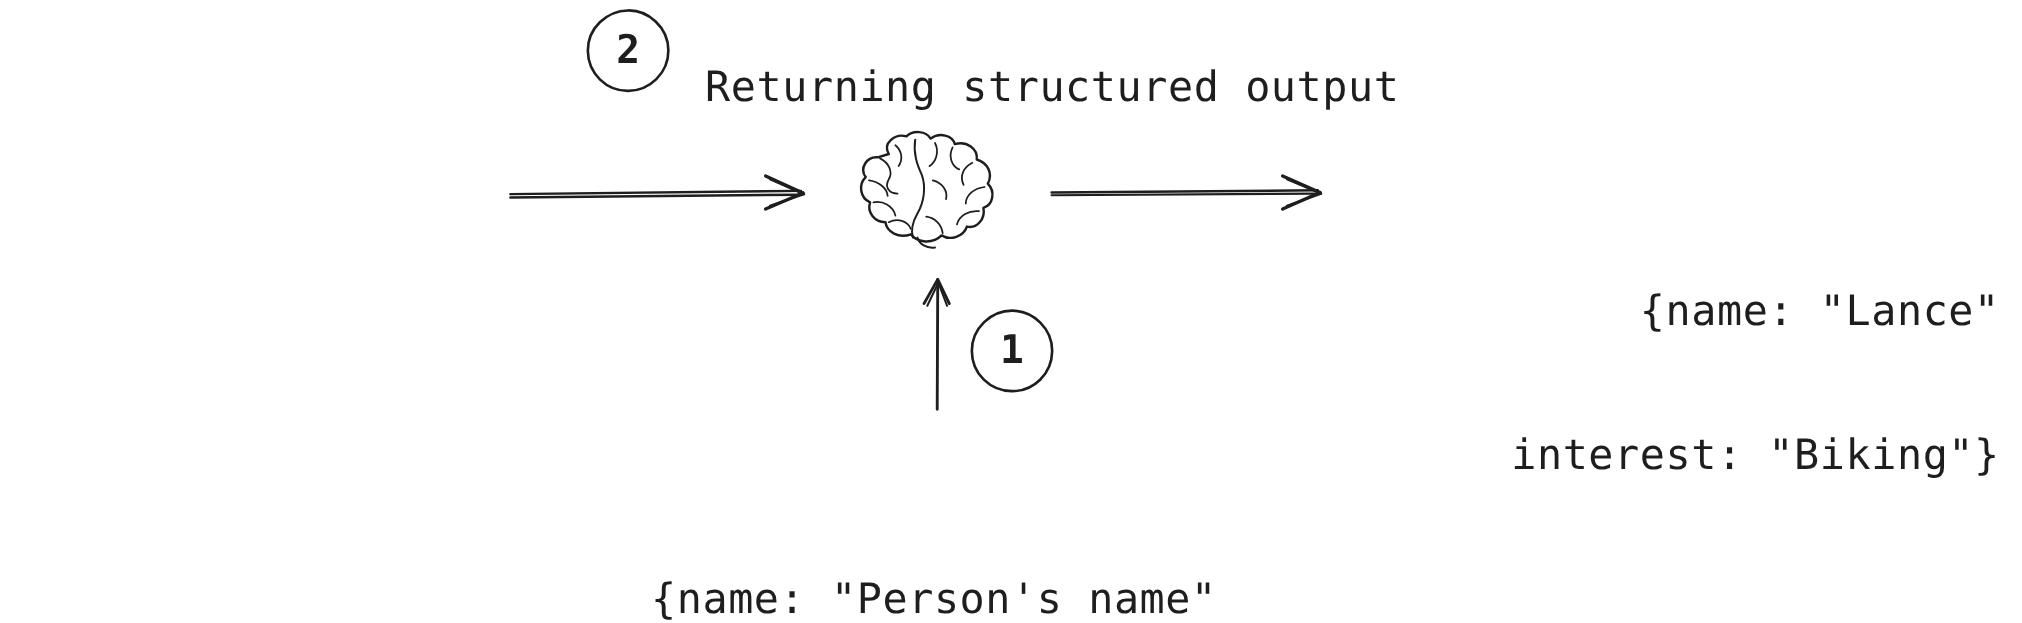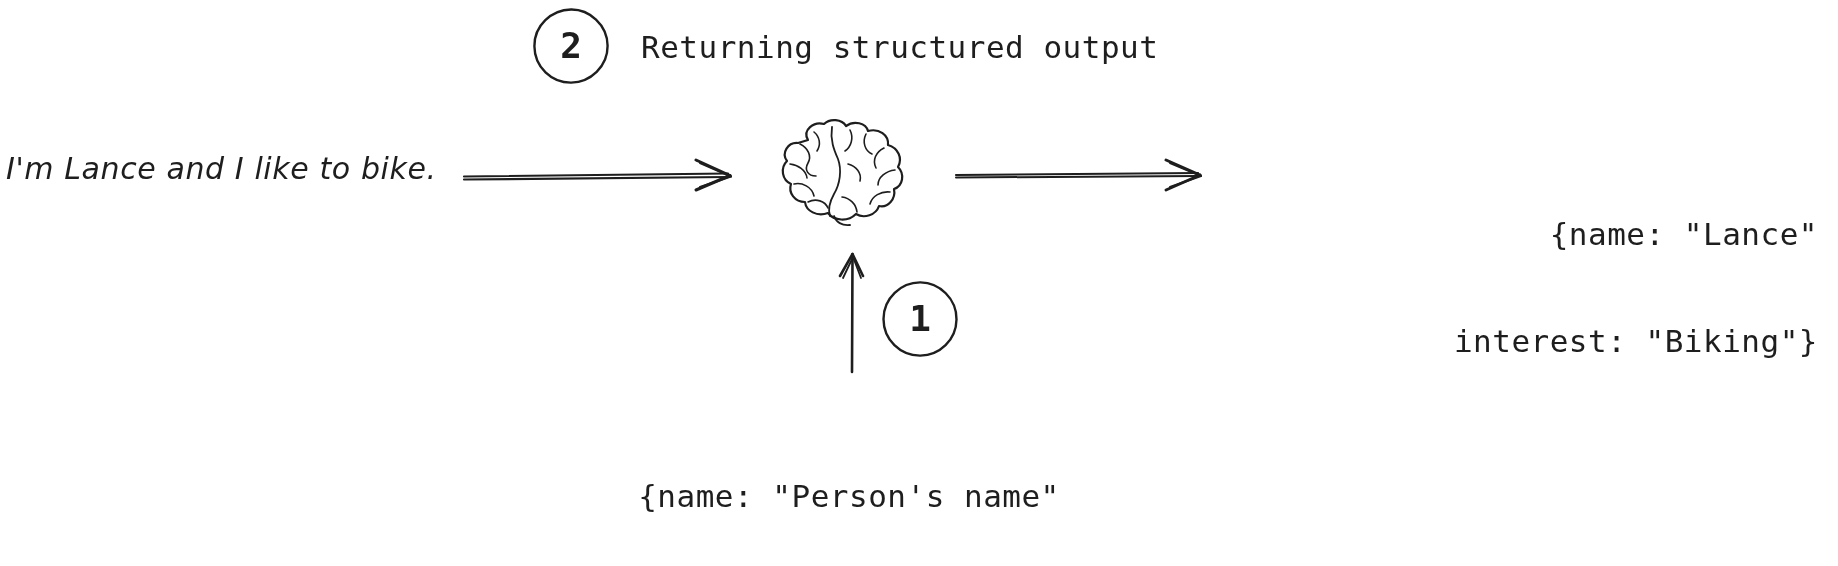--- a/index.html
+++ b/index.html
@@ -23,24 +23,25 @@
     inset: 0;
   }
 
   
   .abs { position: absolute; }
 
   
   .mono {
     font-family: "DejaVu Sans Mono", monospace;
     color: #1e1e1e;
-    font-size: 31px;
+    font-size: 38px;
     line-height: 1.15;
     white-space: pre;
     letter-spacing: 0.5px;
+    margin-top: 28px;
   }
   .hand {
     font-family: "DejaVu Sans", sans-serif;
     color: #1e1e1e;
     font-size: 30px;
     line-height: 1.15;
     white-space: pre;
     font-style: italic;
     letter-spacing: 0.6px;
   }
@@ -105,21 +106,20 @@
   <div class="abs badge" id="badge-2">
     <svg class="stroke-art" viewBox="0 0 80 80" aria-hidden="true">
       <path d="M40 3.5 C58 3.2 76.5 18.5 76.6 39.8 C76.7 60.5 59.5 76.4 40.2 76.6
                C20.6 76.8 3.6 61.2 3.4 40.2 C3.2 19.5 20.5 3.8 40 3.5 Z" stroke-width="2.4"></path>
     </svg>
     <span class="num">2</span>
   </div>
 
   <div class="abs mono" id="label-step2">Returning structured output</div>
 
-  <div class="abs hand" id="input-text">I'm Lance and I like to bike.</div>
 
   <div class="abs" id="arrow-1">
     <svg class="stroke-art" viewBox="0 0 300 70" width="300" height="70" aria-hidden="true">
       <path d="M14 36.5 L278 33.5" stroke-width="2.2"></path>
       <path d="M14 39.5 L278 37.0" stroke-width="2.2"></path>
       <path d="M246 20 L280 35.5" stroke-width="3"></path>
       <path d="M280 35.5 L246 50" stroke-width="3"></path>
       <path d="M250 23 L281 36.5" stroke-width="2"></path>
       <path d="M281 36.5 L250 47" stroke-width="2"></path>
     </svg>

